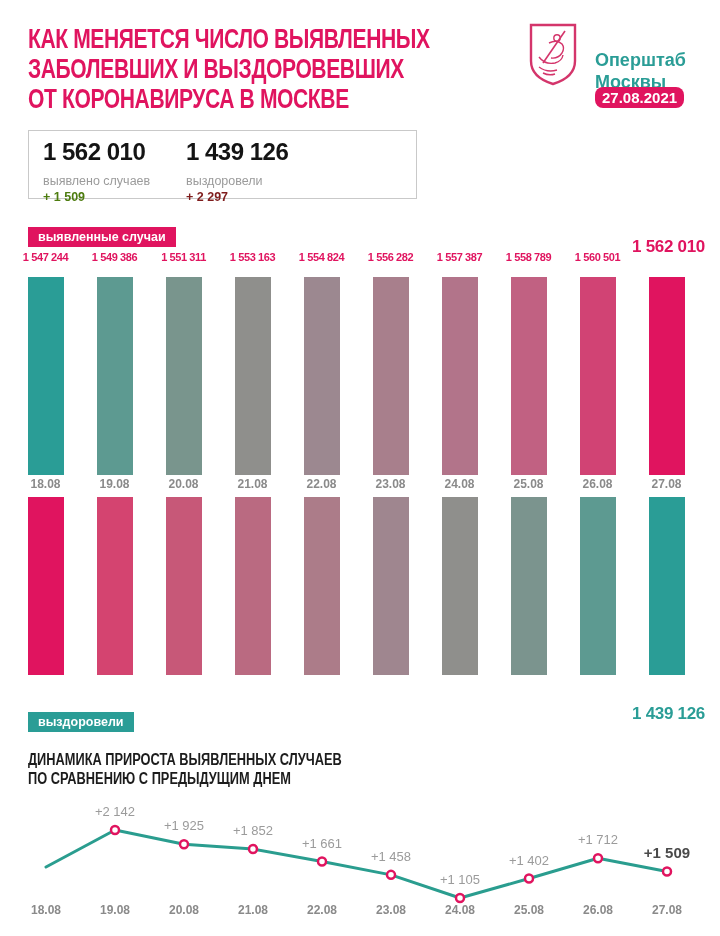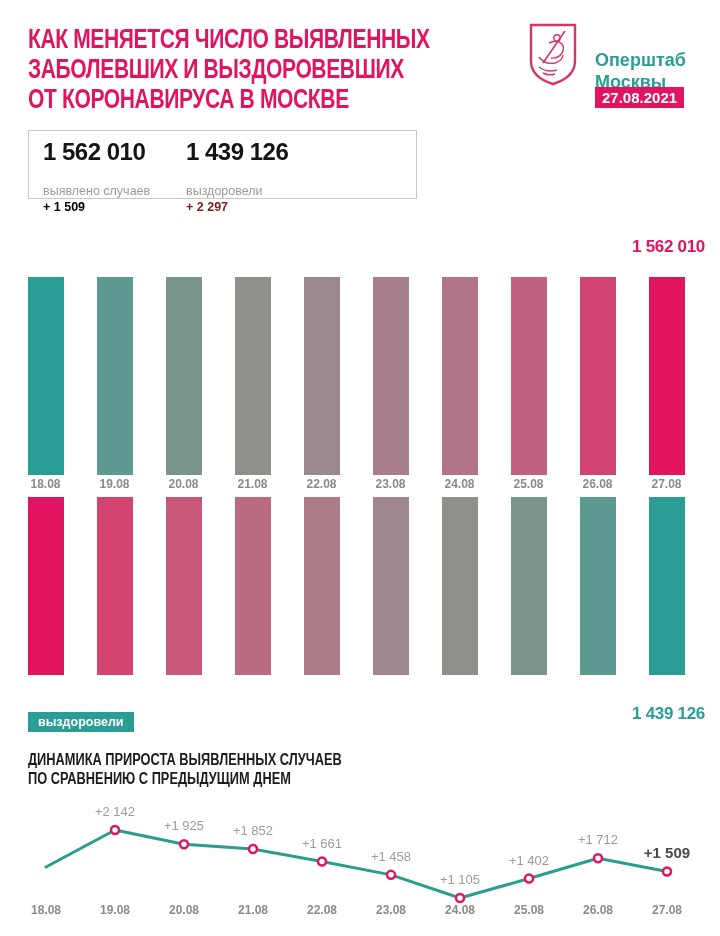--- a/index.html
+++ b/index.html
@@ -7,32 +7,32 @@
          font-family:"Liberation Sans",sans-serif;}
 
   
   .main-title{position:absolute;left:28px;top:24px;color:#e0145f;font-weight:700;
               font-size:27px;line-height:30px;letter-spacing:-0.5px;white-space:nowrap;
               transform:scaleX(0.78);transform-origin:0 0;}
   .crest{position:absolute;left:527px;top:23px;width:52px;height:64px;}
   .org{position:absolute;left:595px;top:29px;color:#2a9d96;font-weight:700;
        font-size:18px;line-height:22px;margin-top:20px;}
   .date-badge{position:absolute;left:595px;top:87px;background:#e0145f;color:#fff;
-              font-weight:700;font-size:15px;padding:2px 7px;}
+              font-weight:700;font-size:15px;padding:2px 7px;border-radius:8px;}
 
   
   .stats{position:absolute;left:28px;top:130px;width:389px;height:69px;box-sizing:border-box;
          border:1px solid #c9c9c9;display:flex;padding:7px 0 0 14px;background:#fff;}
   .stat-cases{width:143px;}
   .stat-recovered{width:142px;}
   .stat-deaths{flex:1;}
   .stat .num{font-size:24px;font-weight:700;color:#141414;letter-spacing:-0.5px;}
-  .stat .lbl{font-size:12.5px;color:#9b9b9b;margin-top:18px;}
+  .stat .lbl{font-size:12.5px;color:#9b9b9b;margin-top:8px;}
   .stat .delta{font-size:12.5px;font-weight:700;margin-top:2px;}
-  .delta-pink{color:#000000;}
+  .delta-pink{color:#4d7c0f;}
   .delta-teal{color:#7f1d1d;}
 
   
   .badge{position:absolute;color:#fff;font-weight:700;font-size:12.5px;padding:3px 10px;}
   .badge-pink{left:28px;top:227px;background:#e0145f;}
   .badge-teal{left:28px;top:712px;background:#2a9d96;}
   .big-val{position:absolute;right:15px;font-weight:700;font-size:17px;letter-spacing:-0.3px;}
   .big-val-pink{top:237px;color:#e0145f;}
   .big-val-teal{top:704px;color:#2a9d96;}
 
@@ -90,21 +90,34 @@
       <div class="lbl">выявлено случаев</div>
       <div class="delta delta-pink">+ 1 509</div>
     </div>
     <div class="stat stat-recovered">
       <div class="num">1 439 126</div>
       <div class="lbl">выздоровели</div>
       <div class="delta delta-teal">+ 2 297</div>
     </div>
   </div>
 
+  <div class="badge badge-pink">выявленные случаи</div>
   <div class="big-val big-val-pink">1 562 010</div>
+  <div id="row-top-values" class="grid-row row-top-values">
+      <div class="col">1 547 244</div>
+      <div class="col">1 549 386</div>
+      <div class="col">1 551 311</div>
+      <div class="col">1 553 163</div>
+      <div class="col">1 554 824</div>
+      <div class="col">1 556 282</div>
+      <div class="col">1 557 387</div>
+      <div class="col">1 558 789</div>
+      <div class="col">1 560 501</div>
+      <div class="col"></div>
+    </div>
   <div id="bars-top" class="bars bars-top">
       <div class="bar" style="height: 198px; background: rgb(42, 157, 150);"></div>
       <div class="bar" style="height: 198px; background: rgb(93, 154, 145);"></div>
       <div class="bar" style="height: 198px; background: rgb(121, 149, 141);"></div>
       <div class="bar" style="height: 198px; background: rgb(143, 143, 140);"></div>
       <div class="bar" style="height: 198px; background: rgb(156, 136, 144);"></div>
       <div class="bar" style="height: 198px; background: rgb(168, 127, 140);"></div>
       <div class="bar" style="height: 198px; background: rgb(178, 116, 138);"></div>
       <div class="bar" style="height: 198px; background: rgb(193, 97, 130);"></div>
       <div class="bar" style="height: 198px; background: rgb(209, 67, 116);"></div>

